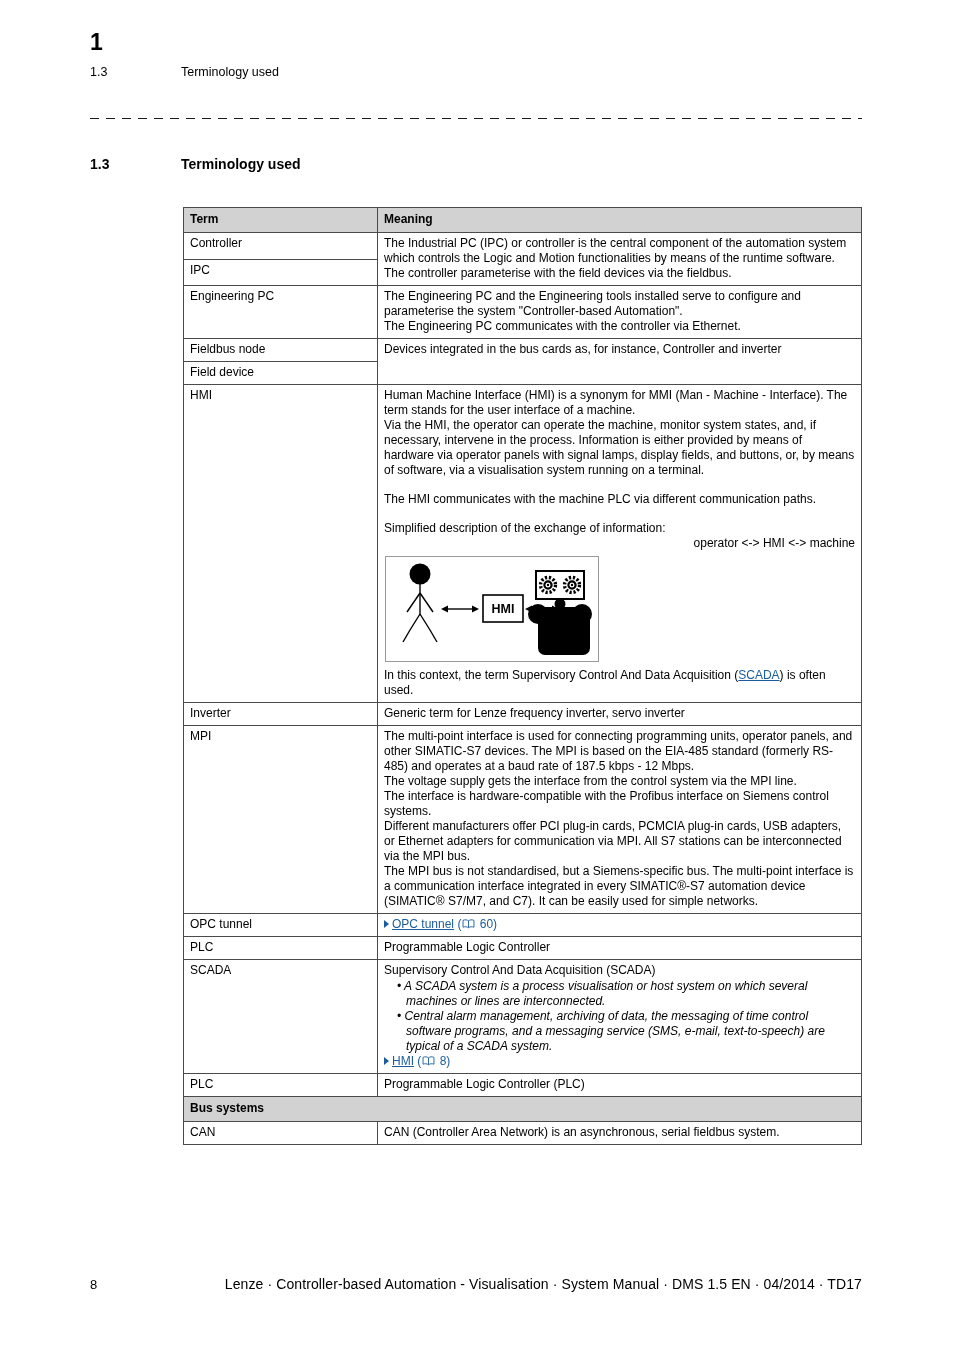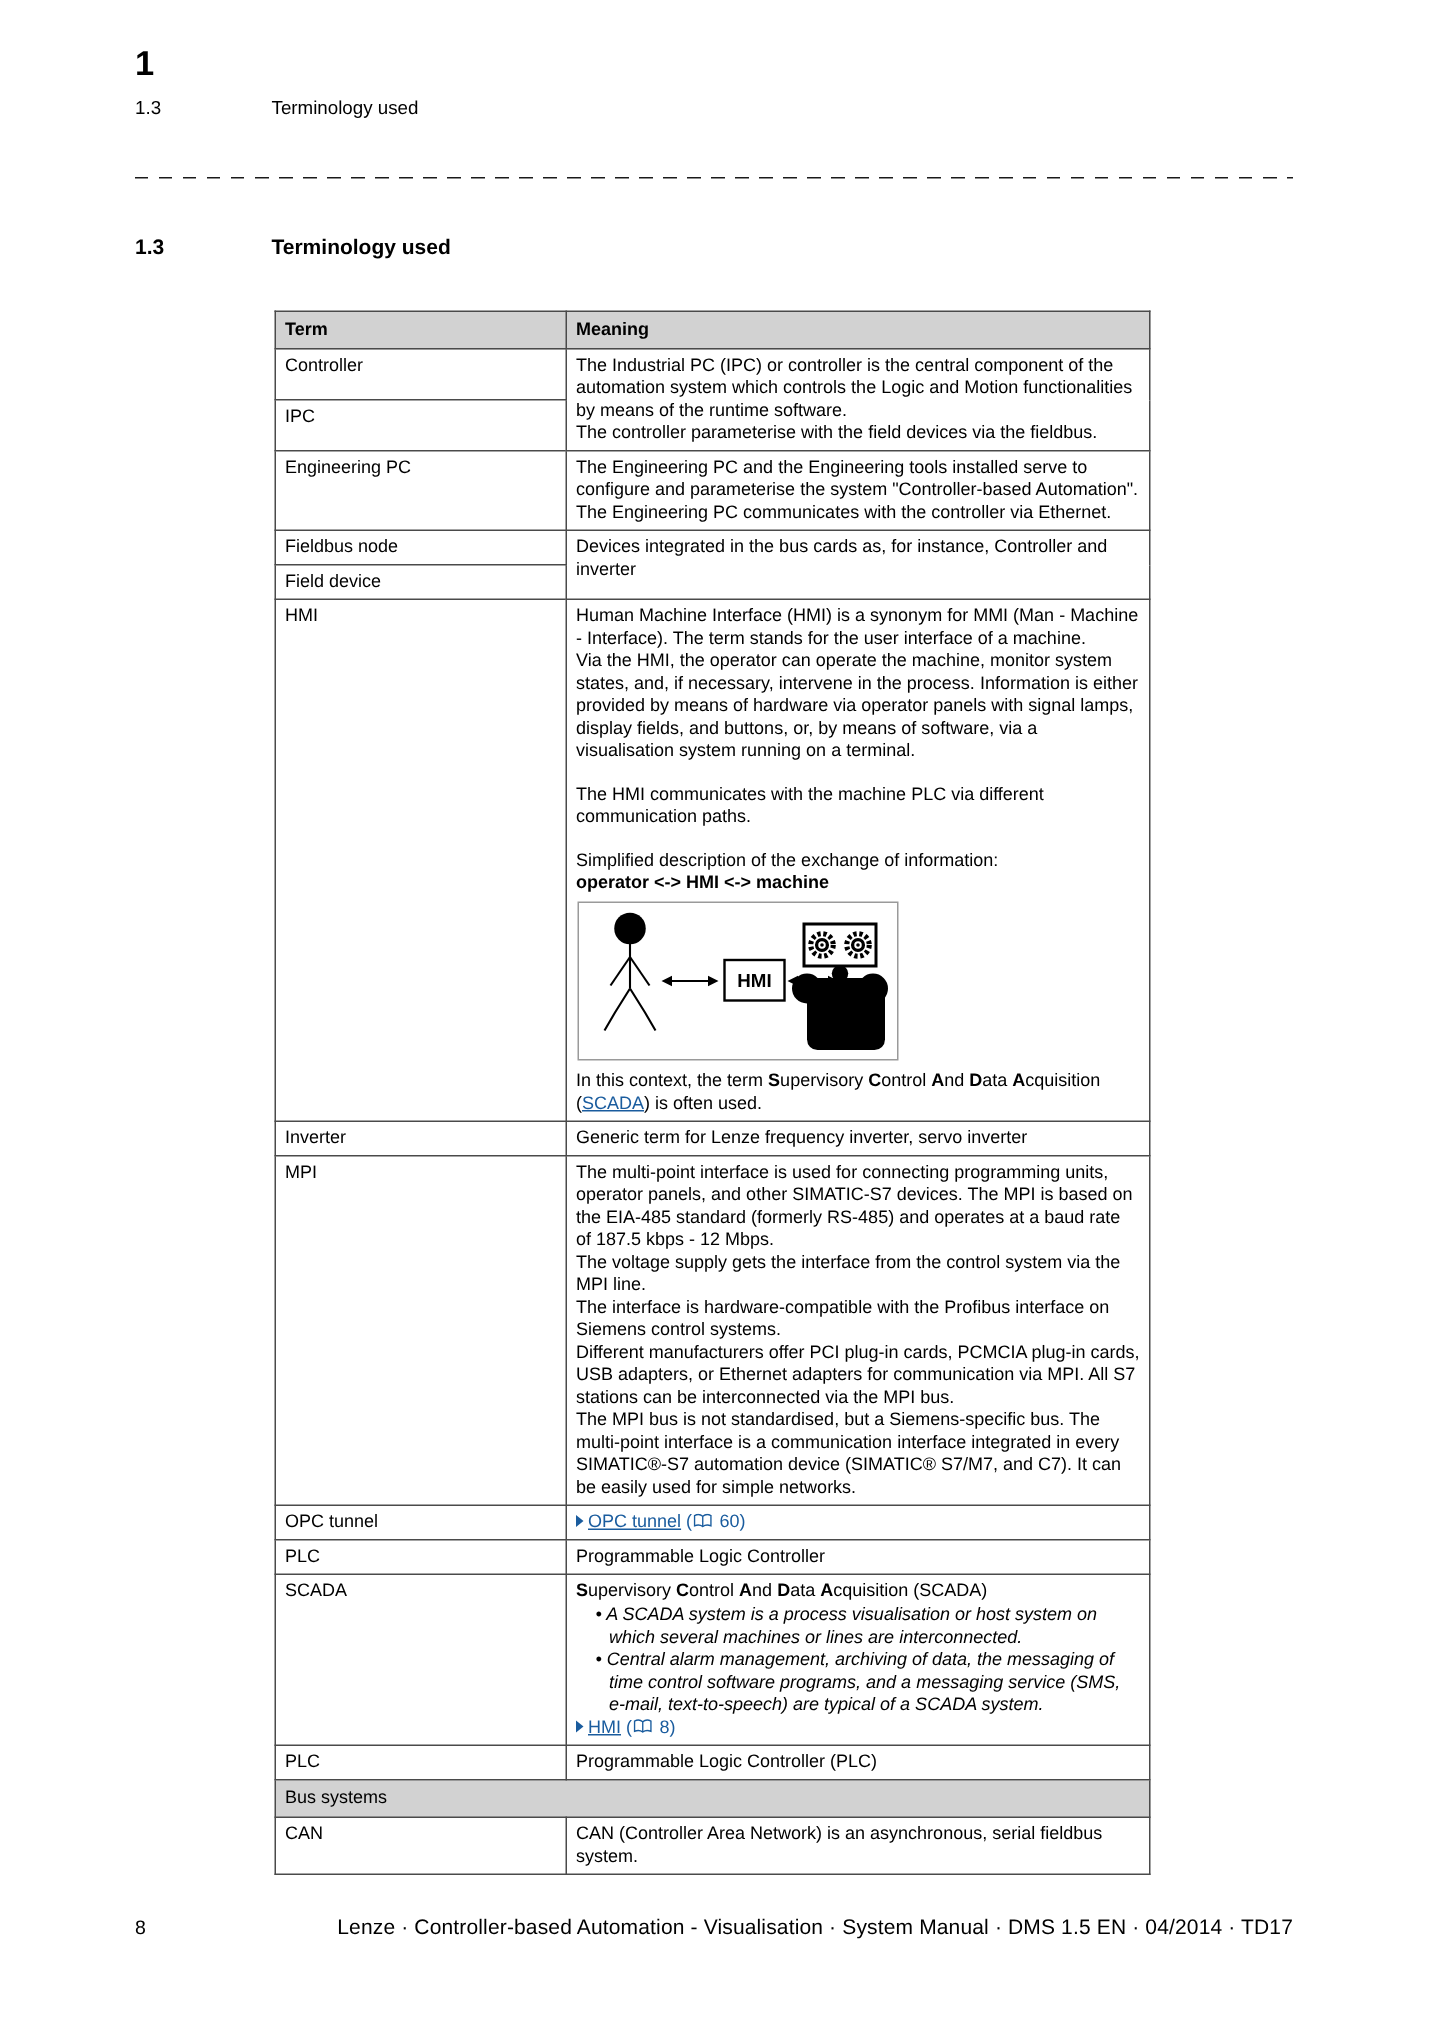--- a/index.html
+++ b/index.html
@@ -23,37 +23,37 @@
     font-size:12.5px;line-height:16px;}
   .sub-row .num{width:91px;}
   
   .divider{margin:38px 0 0 90px;width:772px;height:1px;
     background:repeating-linear-gradient(90deg,#1a1a1a 0 9px,transparent 9px 16px);}
   
   .section-heading{display:flex;margin-left:90px;margin-top:37px;
     font-size:14px;line-height:17px;font-weight:bold;}
   .section-heading .num{width:91px;}
   
-  table.term-table{margin:34px 0 0 183px;width:584px;border-collapse:collapse;
+  table.term-table{margin:34px 0 0 183px;width:679px;border-collapse:collapse;
     font-size:12px;line-height:15px;table-layout:fixed;}
   .term-table th,.term-table td{border:1px solid var(--border);
     padding:3px 6px 4px 6px;vertical-align:top;text-align:left;}
   .term-table th{background:var(--hdr-bg);font-weight:bold;font-size:12px;
     padding-top:4px;padding-bottom:5px;}
   .term-table .c-term{width:194px;}
   .term-table td p{margin:0;}
   .sp{height:14px;}
-  .b{font-weight:bold;}
+  .b{font-weight:normal;text-align:right;}
   .lnk{color:var(--link);text-decoration:underline;cursor:pointer;}
   .link-line{color:var(--link);}
   .tri{display:inline-block;width:0;height:0;
     border-left:5px solid currentColor;border-top:4px solid transparent;
     border-bottom:4px solid transparent;margin-right:3px;position:relative;top:0px;}
   .book-ic{vertical-align:-1px;margin:0 1px;}
-  .subheader-row td{background:var(--hdr-bg);font-weight:normal;padding-top:4px;padding-bottom:5px;}
+  .subheader-row td{background:var(--hdr-bg);font-weight:bold;padding-top:4px;padding-bottom:5px;}
   ul.bullets{margin:1px 0 0 0;padding:0 0 0 13px;list-style:none;font-style:italic;}
   ul.bullets li{padding-left:9px;text-indent:-9px;margin:0;}
   ul.bullets li::before{content:"• ";}
   
   .diagram-box{width:212px;height:104px;border:1px solid #9a9a9a;
     margin:5px 0 6px 1px;background:#fff;}
   
   .footer{position:absolute;left:90px;top:1276px;width:772px;
     display:flex;justify-content:space-between;align-items:baseline;}
   .footer .pg{font-size:13px;}

